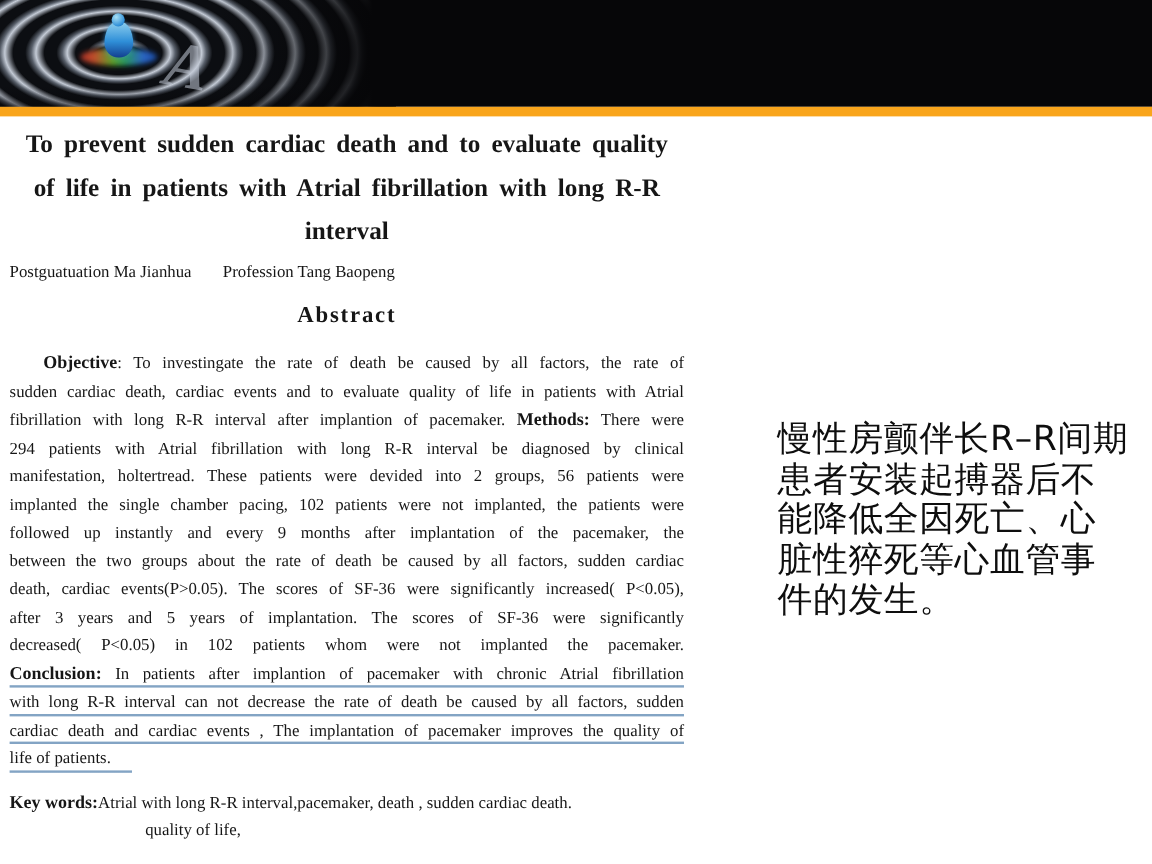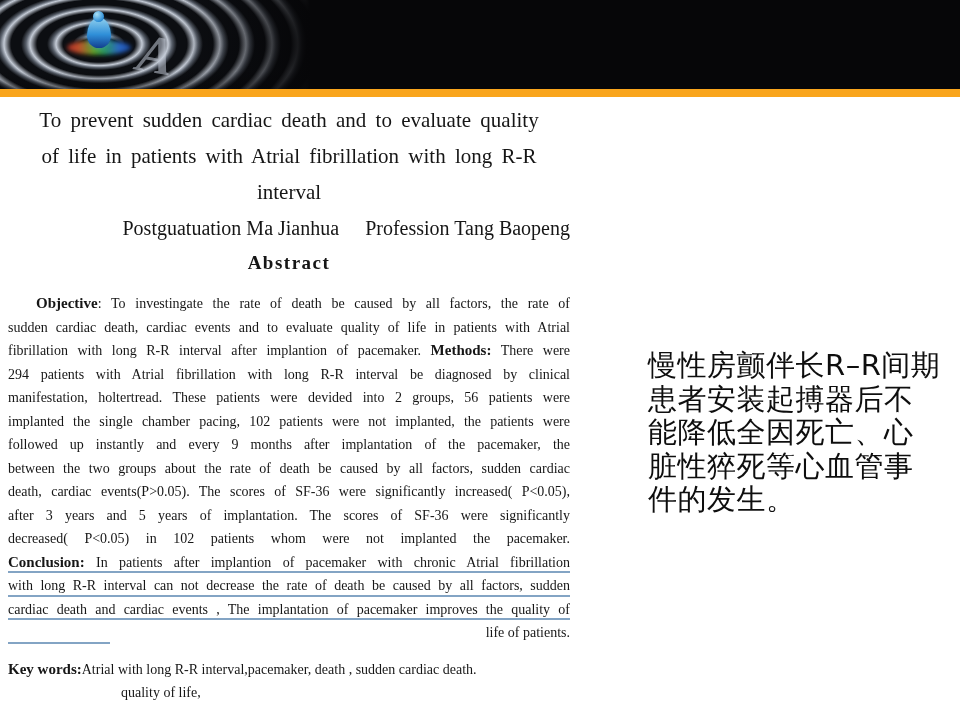--- a/index.html
+++ b/index.html
@@ -29,32 +29,32 @@
     background:linear-gradient(90deg,#b8342a 0%,#d4552f 18%,#69b32f 42%,#2fa86a 58%,#2f6fd8 82%,#1b4fae 100%);
     filter:blur(2px);opacity:.9;}
   .watermark{
     position:absolute;left:138px;top:28px;font-family:"Liberation Serif",serif;
     font-style:italic;font-weight:bold;font-size:54px;line-height:1;
     color:rgba(196,204,216,.55);transform:rotate(10deg);
   }
   .accent{position:absolute;left:0;top:89px;width:960px;height:8px;background:var(--accent-color,#F9A51C);}
   
   .doc{position:absolute;left:8px;top:102px;width:562px;}
-  .title .tline{font-size:21px;font-weight:normal;text-align:center;line-height:36px;word-spacing:4px;}
-  .authors{text-align:right;font-size:20px;margin-top:8px;line-height:20px;}
+  .title .tline{font-size:21px;font-weight:bold;text-align:center;line-height:36px;word-spacing:4px;}
+  .authors{text-align:left;font-size:14px;margin-top:8px;line-height:20px;}
   .authors .gap{display:inline-block;width:26px;}
   .abstract-h{text-align:center;font-size:19px;font-weight:bold;margin-top:13px;letter-spacing:1.5px;line-height:24px;}
   .body{margin-top:17px;font-size:14px;}
   .body .line,.kw .line{line-height:23.5px;}
   .kw{margin-top:13px;font-size:14px;line-height:25px;}
   .line .b{font-weight:bold;font-size:15px;}
   .just{text-align:justify;text-align-last:justify;}
   .ind{text-indent:28px;}
   .ul{background-image:linear-gradient(var(--underline-color,#83A4C4),var(--underline-color,#83A4C4));
-      background-repeat:no-repeat;background-position:left calc(100% - 1px);background-size:100% 2px;text-align:right;}
+      background-repeat:no-repeat;background-position:left calc(100% - 1px);background-size:100% 2px;}
   .ul.short{background-size:102px 2px;}
   .kw-indent{padding-left:113px;}
   
   .cn{position:absolute;left:648px;top:349px;width:300px;
       font-family:"DejaVu Sans",sans-serif;color:#0e0e0e;}
   .cn .tline{font-size:29px;line-height:33.5px;letter-spacing:.5px;}
 </style>
 </head>
 <body>
 

